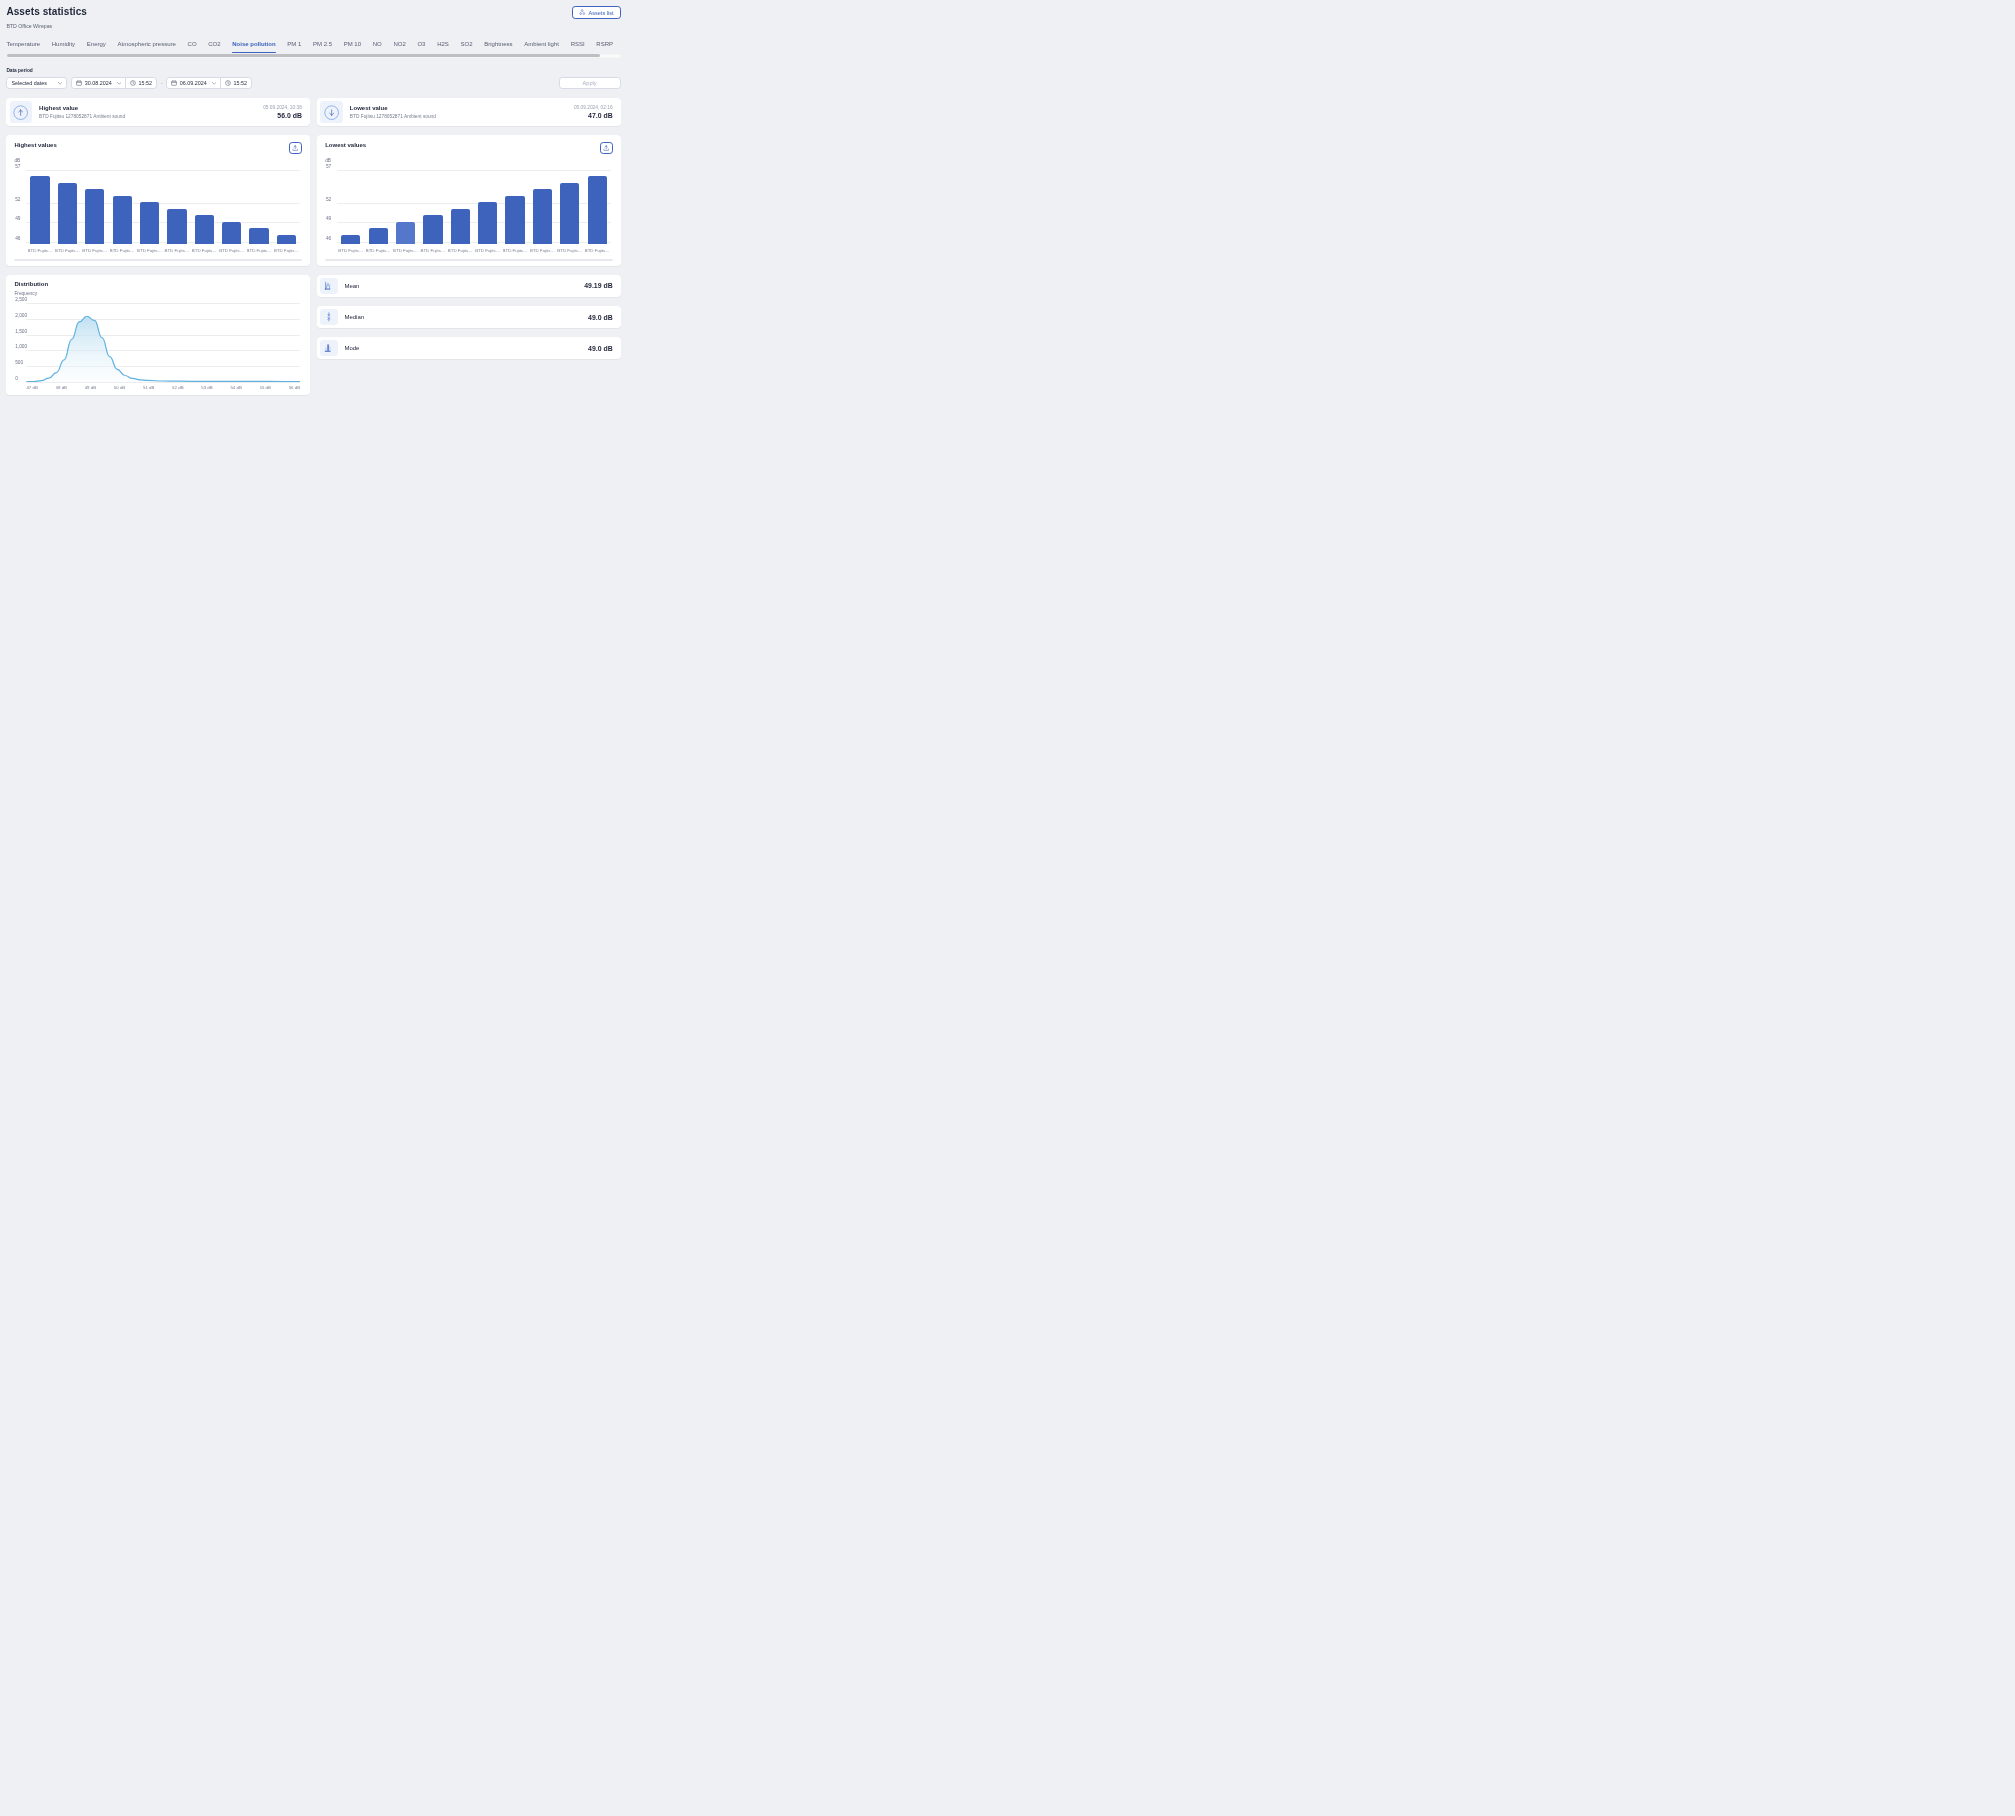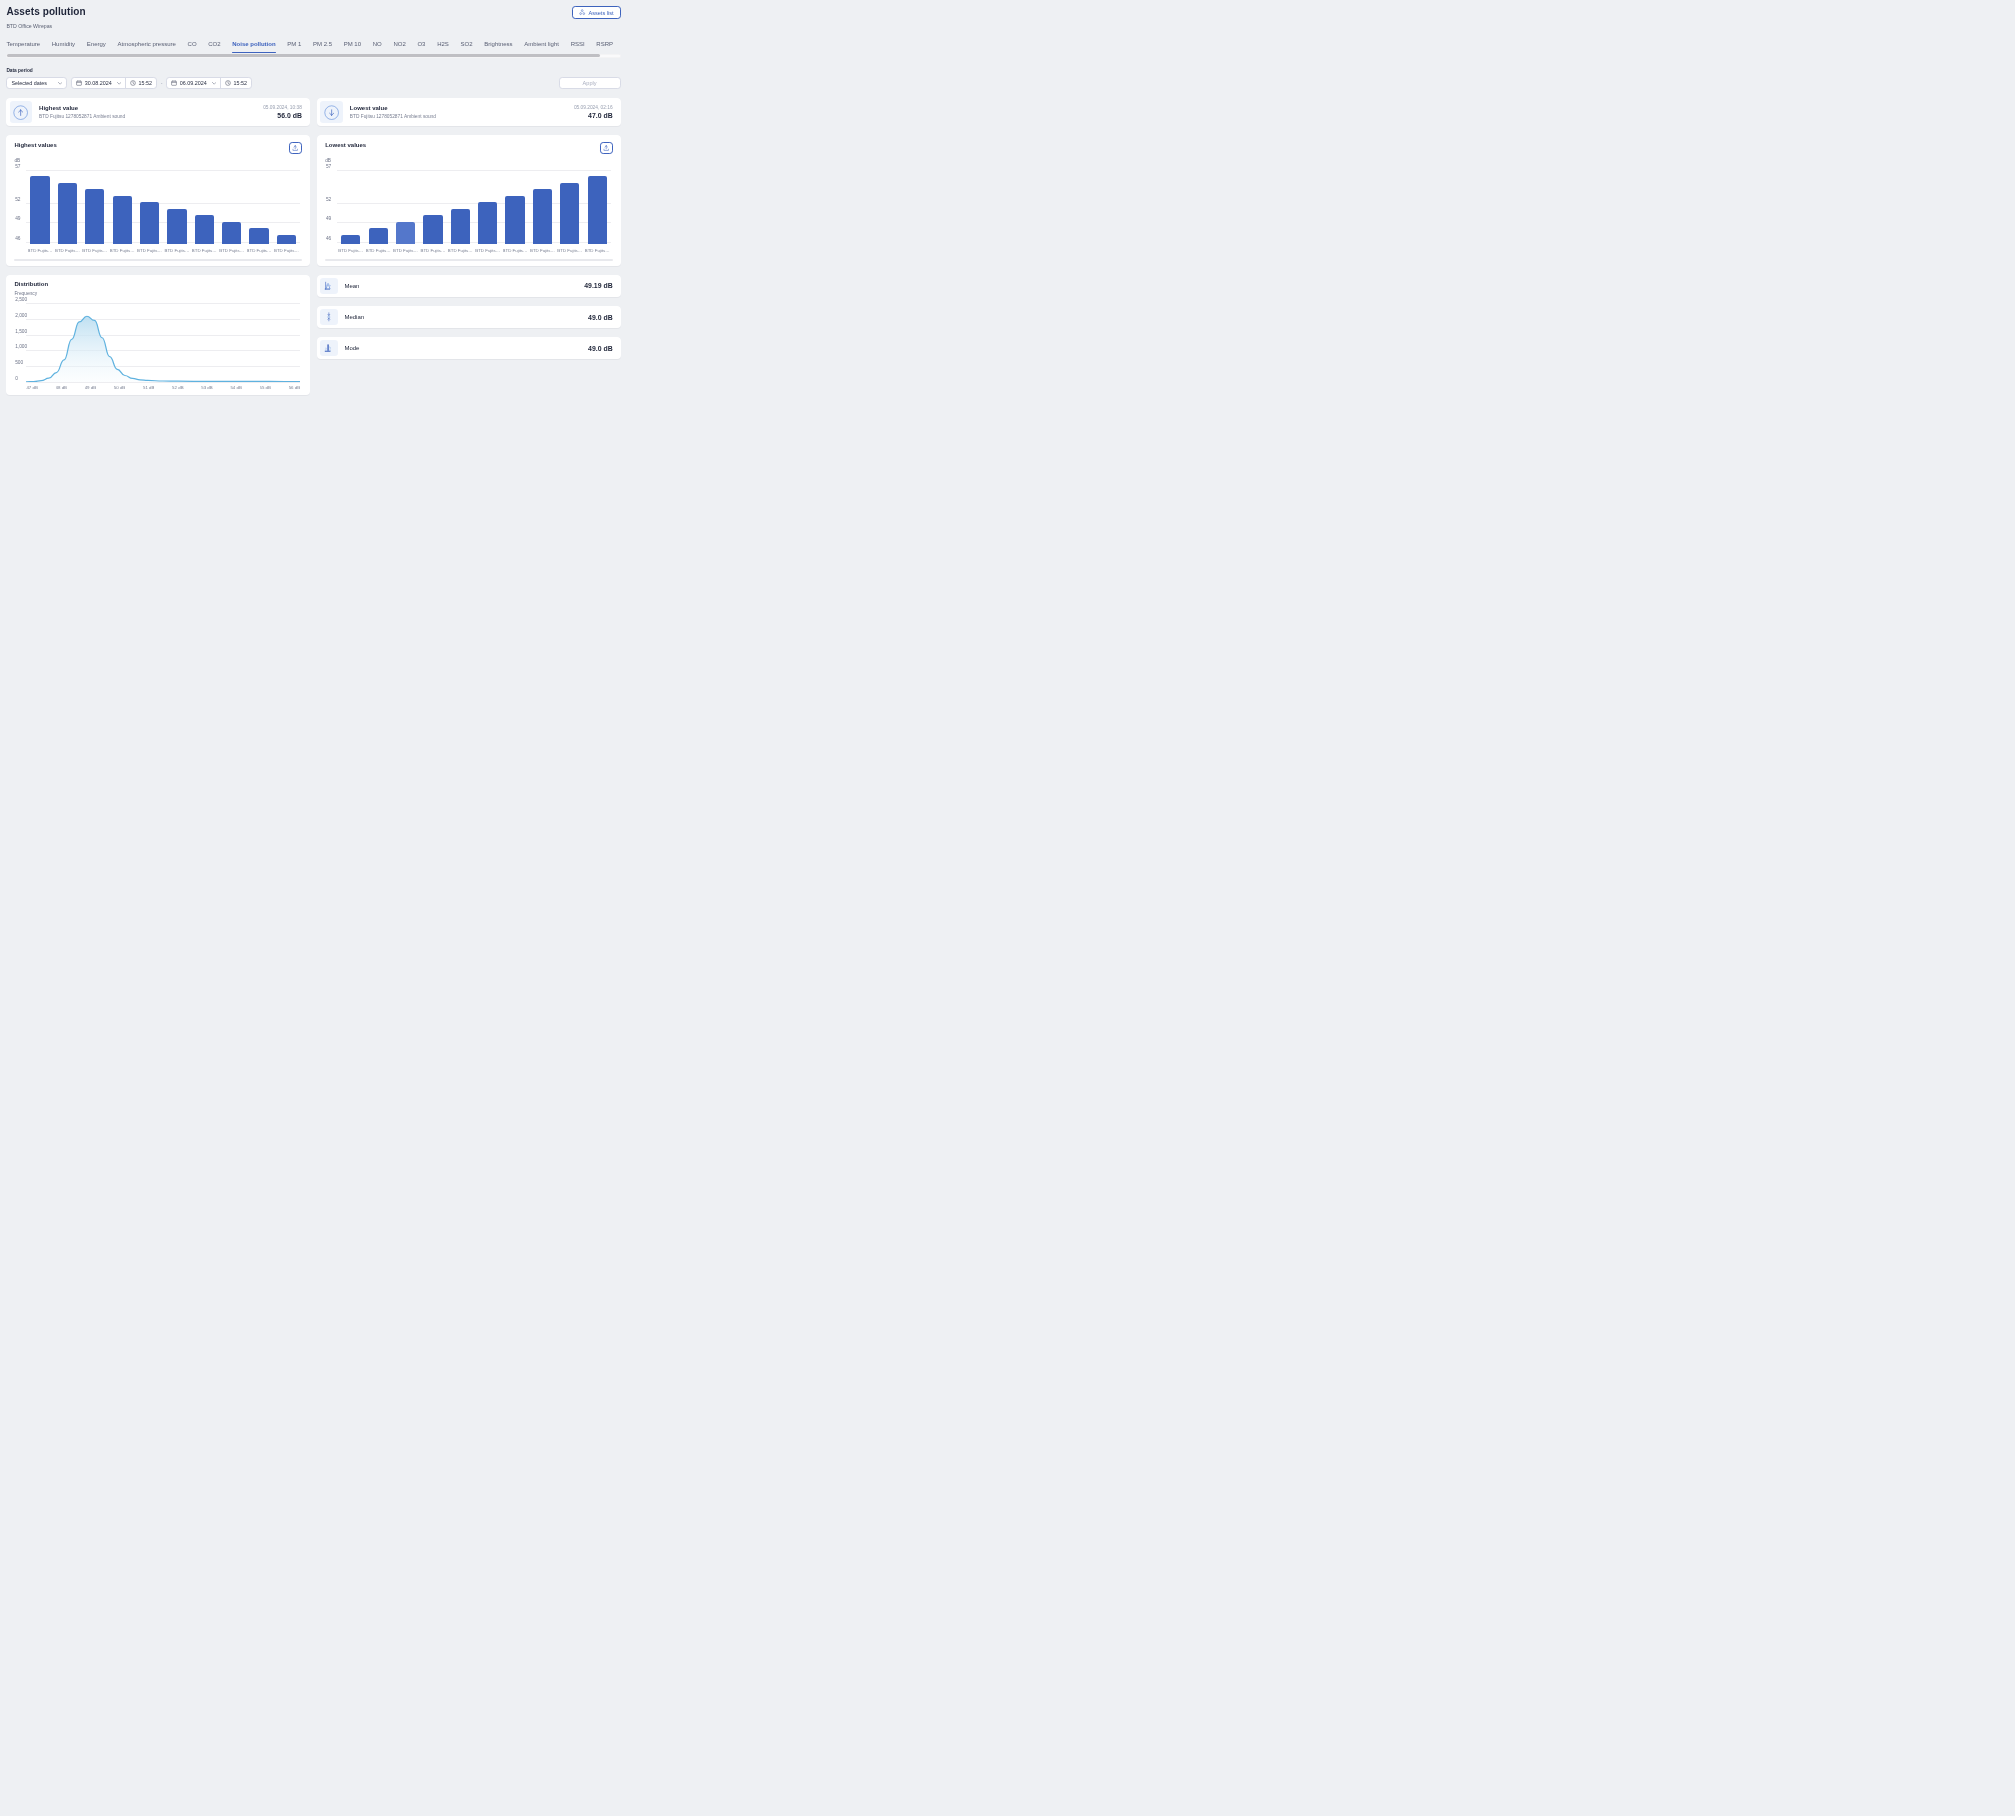--- a/index.html
+++ b/index.html
@@ -77,21 +77,21 @@
   .stat-card { display:flex; align-items:center; padding:3.2px; height:22.6px; }
   .stat-pill { width:17.7px; align-self:stretch; background:#eef3fb; border-radius:3.2px; display:flex; align-items:center; justify-content:center; flex:0 0 auto; }
   .stat-label { font-size:6px; font-weight:500; margin-left:6.4px; }
   .stat-value { margin-left:auto; margin-right:4.8px; font-size:6.9px; font-weight:700; }
 </style>
 </head>
 <body>
 
 <div class="topbar">
   <div>
-    <div class="page-title">Assets pollution</div>
+    <div class="page-title">Assets statistics</div>
     <div class="page-subtitle">BTD Office Wirepas</div>
   </div>
   <button class="btn-assets">
     <span style="display:inline-flex">
       <svg width="6.4" height="6.4" viewBox="0 0 16 16" fill="none">
         <ellipse cx="8" cy="4" rx="2.1" ry="2.5" stroke="#3d63bd" stroke-width="1.3"></ellipse>
         <ellipse cx="4" cy="11.5" rx="2.1" ry="2.5" stroke="#3d63bd" stroke-width="1.3"></ellipse>
         <ellipse cx="12" cy="11.5" rx="2.1" ry="2.5" stroke="#3d63bd" stroke-width="1.3"></ellipse>
       </svg>
     </span>

